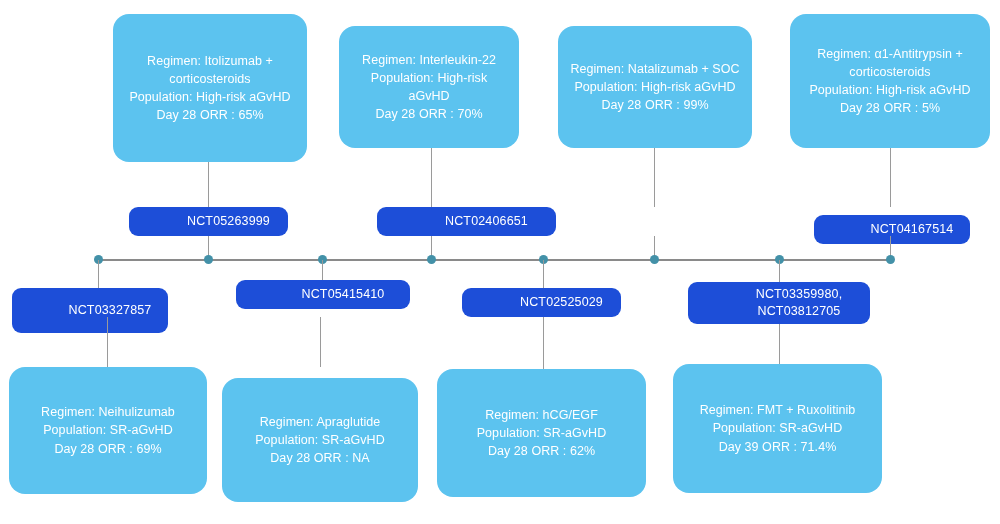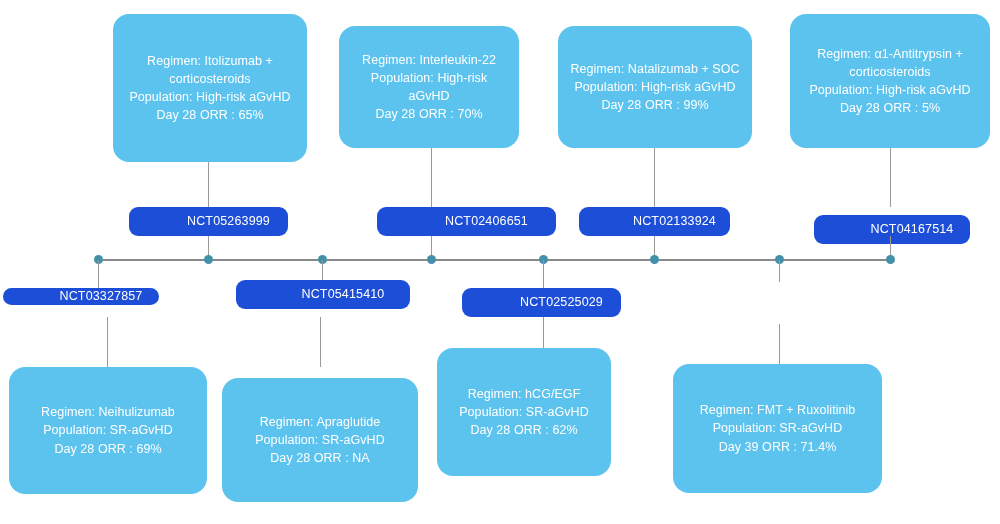--- a/index.html
+++ b/index.html
@@ -104,21 +104,20 @@
 
   <div class="connector" style="left:208px; top:162px; height:45px;"></div>
   <div class="connector" style="left:431px; top:148px; height:59px;"></div>
   <div class="connector" style="left:654px; top:148px; height:59px;"></div>
   <div class="connector" style="left:890px; top:148px; height:59px;"></div>
 
   <div class="pill" style="left:129px; top:207px; width:159px; height:29px;">NCT05263999</div>
 
   <div class="pill" style="left:377px; top:207px; width:179px; height:29px;">NCT02406651</div>
 
-  <div class="pill" style="left:579px; top:207px; width:151px; height:29px;">NCT02133924</div>
 
   <div class="pill" style="left:814px; top:207px; width:156px; height:29px;margin-top:8px;">NCT04167514</div>
 
   <div class="connector" style="left:208px; top:236px; height:24px;"></div>
   <div class="connector" style="left:431px; top:236px; height:24px;"></div>
   <div class="connector" style="left:654px; top:236px; height:24px;"></div>
   <div class="connector" style="left:890px; top:236px; height:24px;"></div>
 
   <div class="axis" style="left:98px; top:259px; width:793px;"></div>
 
@@ -129,45 +128,47 @@
   <div class="node-dot" style="left:539px; top:255px;"></div>
   <div class="node-dot" style="left:650px; top:255px;"></div>
   <div class="node-dot" style="left:775px; top:255px;"></div>
   <div class="node-dot" style="left:886px; top:255px;"></div>
 
   <div class="connector" style="left:98px;  top:260px; height:28px;"></div>
   <div class="connector" style="left:322px; top:260px; height:28px;"></div>
   <div class="connector" style="left:543px; top:260px; height:28px;"></div>
   <div class="connector" style="left:779px; top:260px; height:22px;"></div>
 
-  <div class="pill" style="left:3px; top:288px; width:156px; height:17px;">NCT03327857</div>
+  <div class="pill" style="left:12px; top:288px; width:156px; height:45px;">NCT03327857</div>
 
   <div class="pill" style="left:236px; top:280px; width:174px; height:29px;">NCT05415410</div>
 
   <div class="pill" style="left:462px; top:288px; width:159px; height:29px;">NCT02525029</div>
 
+  <div class="pill" style="left:688px; top:282px; width:182px; height:42px;">NCT03359980,
+NCT03812705</div>
 
   <div class="connector" style="left:107px; top:317px; height:50px;"></div>
   <div class="connector" style="left:320px; top:317px; height:50px;"></div>
   <div class="connector" style="left:543px; top:317px; height:52px;"></div>
   <div class="connector" style="left:779px; top:324px; height:40px;"></div>
 
   <div class="card" style="left:9px; top:367px; width:198px; height:127px;">
     <span class="card-text">Regimen: Neihulizumab
 Population: SR-aGvHD
 Day 28 ORR : 69%</span>
   </div>
 
   <div class="card" style="left:222px; top:378px; width:196px; height:124px;">
     <span class="card-text">Regimen: Apraglutide
 Population: SR-aGvHD
 Day 28 ORR : NA</span>
   </div>
 
-  <div class="card" style="left:437px; top:348px; width:174px; height:128px;justify-content:flex-end;">
+  <div class="card" style="left:437px; top:369px; width:209px; height:128px;justify-content:flex-end;">
     <span class="card-text">Regimen: hCG/EGF
 Population: SR-aGvHD
 Day 28 ORR : 62%</span>
   </div>
 
   <div class="card" style="left:673px; top:364px; width:209px; height:129px;">
     <span class="card-text">Regimen: FMT + Ruxolitinib
 Population: SR-aGvHD
 Day 39 ORR : 71.4%</span>
   </div>

